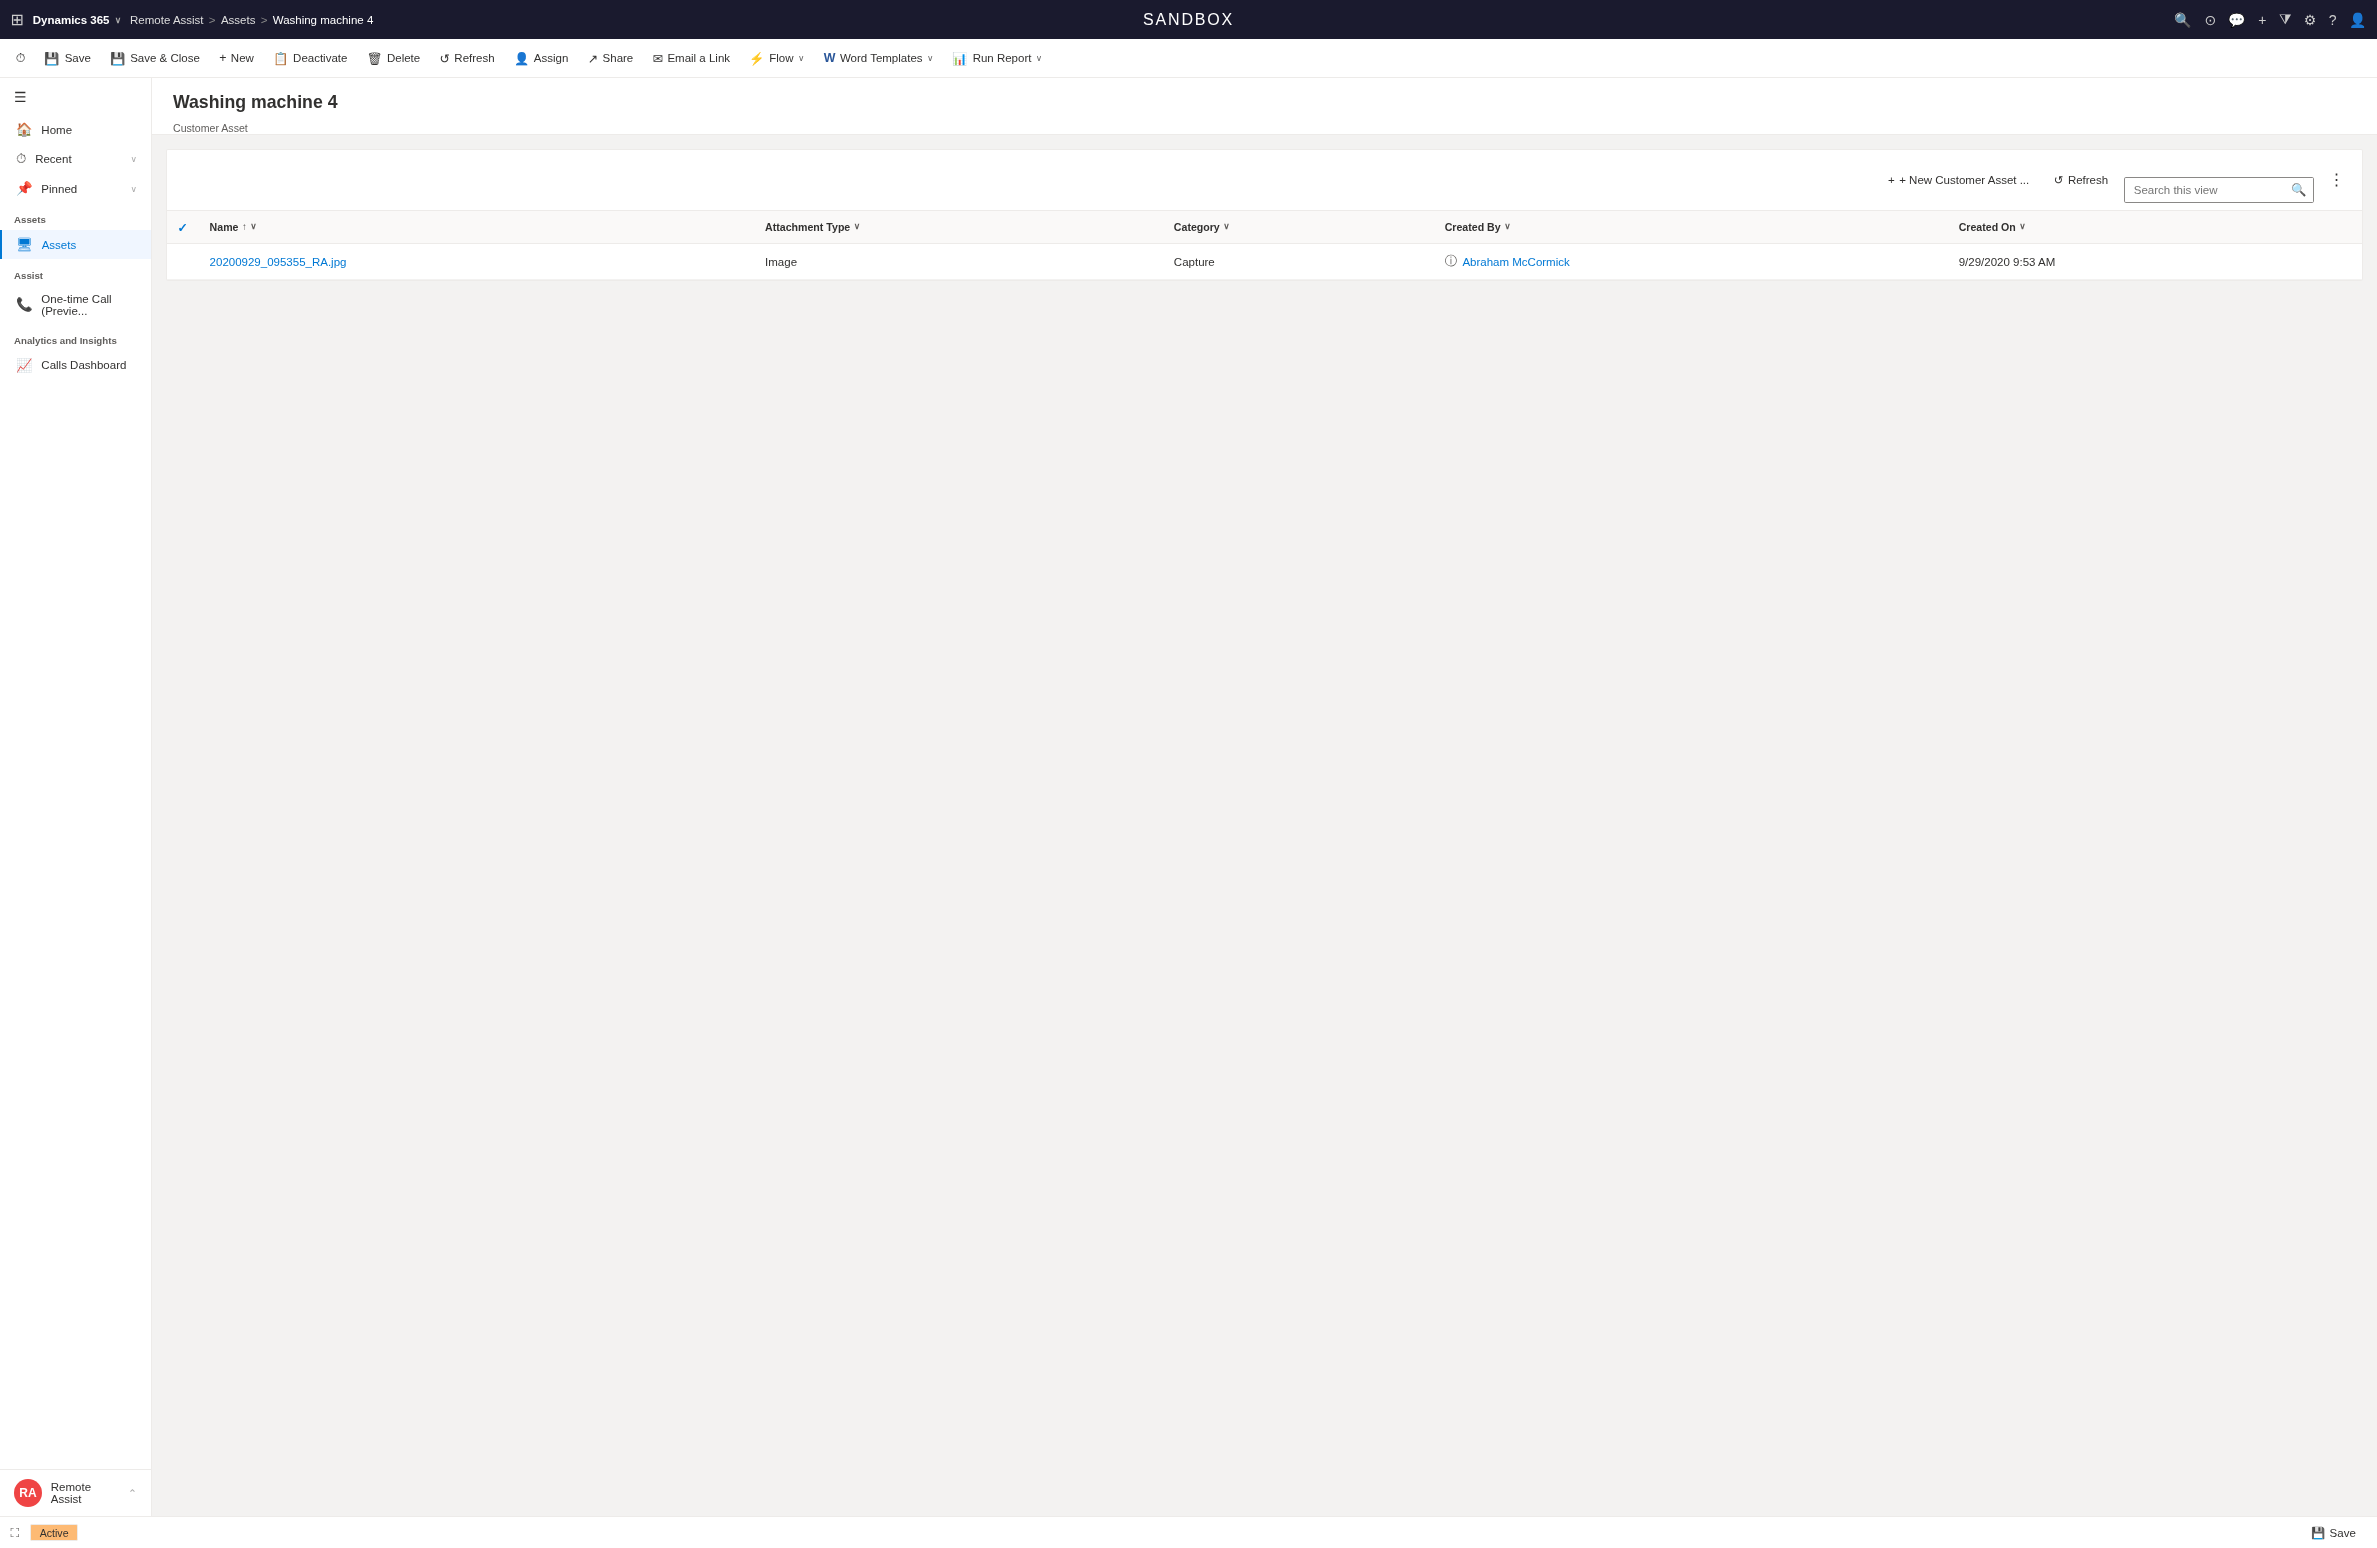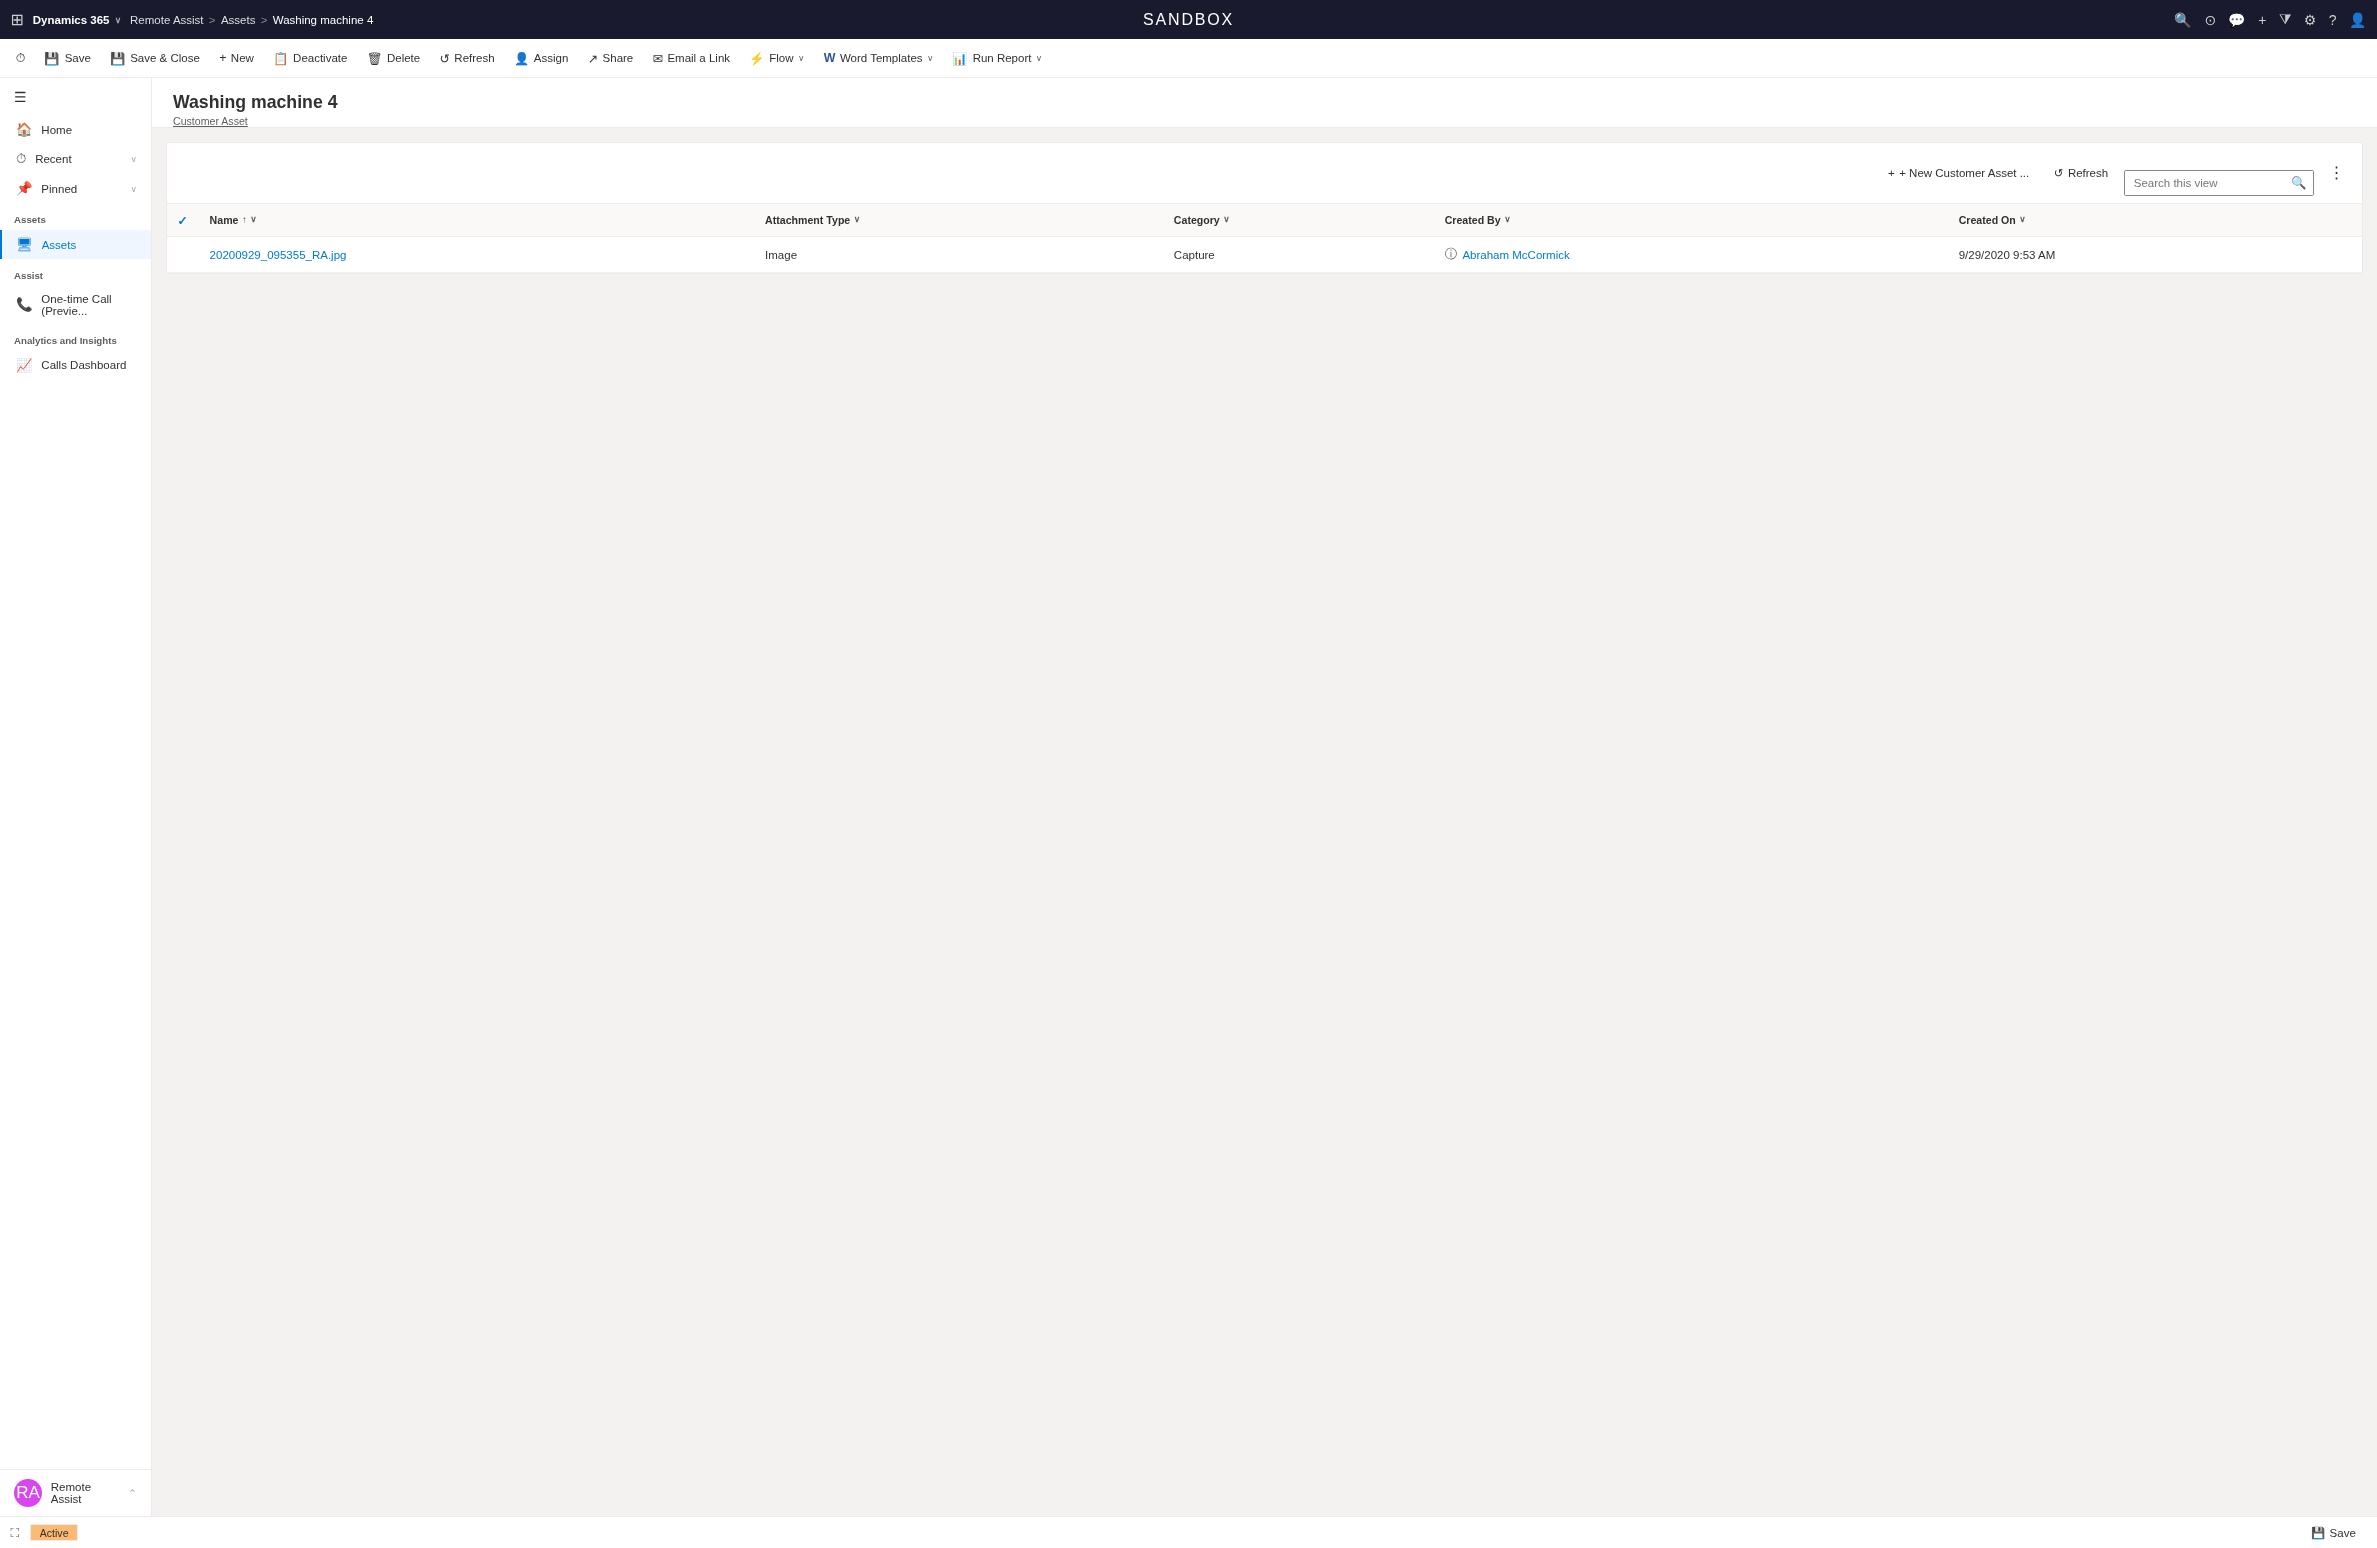--- a/index.html
+++ b/index.html
@@ -107,48 +107,48 @@
       border-top: 0.9px solid #edebe9;
       padding: 8.8px 14px;
       display: flex;
       align-items: center;
       gap: 8.8px;
     }
     .avatar {
       width: 28px;
       height: 28px;
       border-radius: 50%;
-      background: #d946ef;
+      background: #ef4444;
       color: #fff;
       display: flex;
       align-items: center;
       justify-content: center;
-      font-size: 17px;
-      font-weight: 400;
+      font-size: 12px;
+      font-weight: 700;
       flex-shrink: 0;
     }
     .sidebar-bottom-label { font-size: 11.5px; color: #323130; flex: 1; }
     .sidebar-bottom-chevron { font-size: 10.6px; color: #aaa; }
 
     
     .content {
       flex: 1;
       overflow-y: auto;
       display: flex;
       flex-direction: column;
     }
 
     
     .record-header {
       background: #fff;
       padding: 14px 21px 0 21px;
       border-bottom: 0.9px solid #edebe9;
     }
     .record-title { font-size: 17.7px; font-weight: 600; color: #323130; }
-    .record-subtitle { font-size: 10.6px; color: #605e5c; margin-top: 2px; text-decoration: underline; }
+    .record-subtitle { font-size: 10.6px; color: #605e5c; margin-top: 9px; }
     .tabs {
       display: flex;
       gap: 0;
       margin-top: 12.4px;
     }
     .tab {
       padding: 7px 14px;
       font-size: 12.4px;
       color: #605e5c;
       cursor: pointer;

